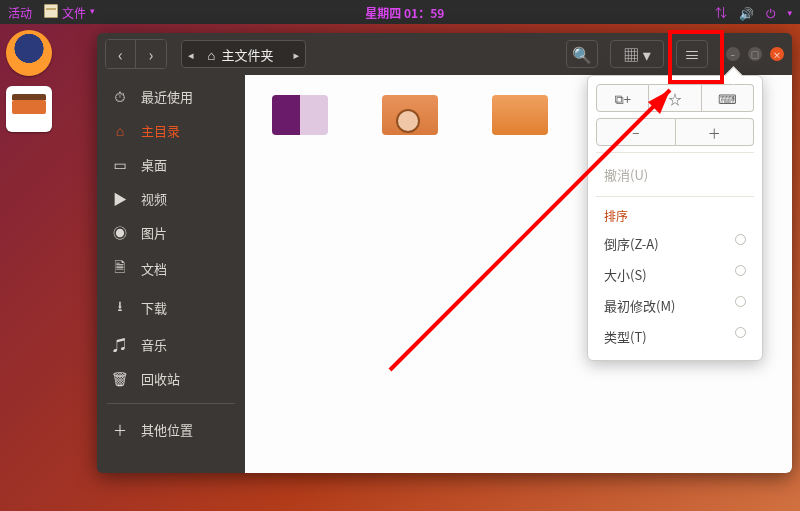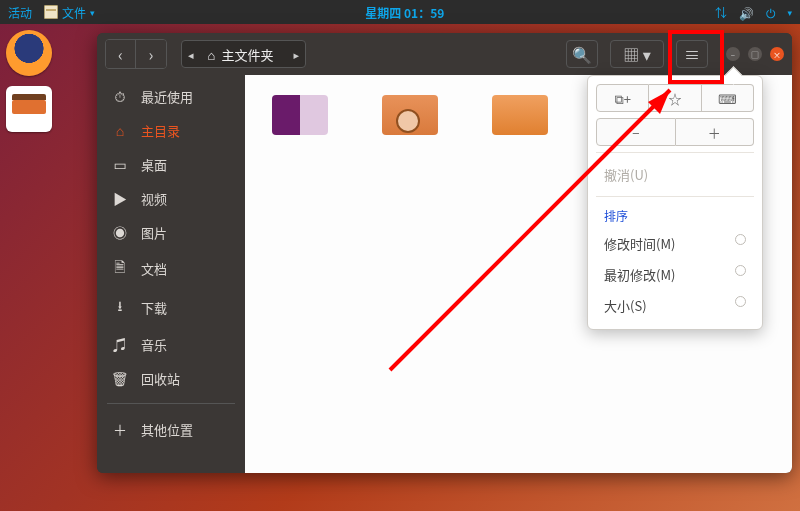--- a/index.html
+++ b/index.html
@@ -1,23 +1,23 @@
 <!DOCTYPE html>
 <html><head>
 <meta charset="utf-8">
 <style>
   * { box-sizing: border-box; margin: 0; padding: 0; font-family: "Noto Sans CJK SC", "Ubuntu", sans-serif; }
   body { width: 800px; height: 511px; background: linear-gradient(135deg, #7a1f3d 0%, #b23b1a 60%, #d07040 100%); overflow: hidden; position: relative; }
 
   
-  .top-panel { height: 24px; background: #2c2c2c; color: #0ea5e9; display: flex; align-items: center; padding: 0 8px; font-size: 12px; }
+  .top-panel { height: 24px; background: #2c2c2c; color: #d946ef; display: flex; align-items: center; padding: 0 8px; font-size: 12px; }
   .tp-left { display: flex; align-items: center; gap: 12px; }
   .tp-center { flex: 1; text-align: center; font-weight: bold; }
   .tp-right { display: flex; align-items: center; gap: 12px; }
-  .tp-app { display:flex; align-items:center; gap:4px; }
+  .tp-app { display:flex; align-items:flex-start; gap:4px; }
   .tp-tri { font-size:9px; }
   .file-ico { width:14px;height:14px; background:#f0e5c8; border:1px solid #b0a070; border-radius:1px; display:inline-block; position:relative;}
   .file-ico::before{content:"";position:absolute;top:3px;left:1px;right:1px;height:2px;background:#c4ab70;}
 
   
   .launcher { position: absolute; left: 0; top: 24px; width: 58px; height: 487px; display:flex; flex-direction:column; align-items:center; padding-top:6px; gap:10px; }
   .launch-item { width:46px;height:46px;border-radius:8px;display:flex;align-items:center;justify-content:center; }
   .firefox { background: radial-gradient(circle at 50% 40%, #2a3a7a 0 40%, #ff9b2e 41% 100%); border-radius:50%; box-shadow:0 1px 2px rgba(0,0,0,0.4);}
   .files-ico { background:#fff;border-radius:6px;position:relative;box-shadow:0 1px 2px rgba(0,0,0,0.4);}
   .files-ico::before{content:"";position:absolute;left:6px;right:6px;top:14px;height:14px;background:#e07030;border-radius:2px;}
@@ -59,21 +59,21 @@
   .popover::before{content:"";position:absolute;top:-7px;right:22px;width:12px;height:12px;background:#fff;border-left:1px solid #d0cdc8;border-top:1px solid #d0cdc8;transform:rotate(45deg);}
   .pop-row { display:flex;gap:0;margin-bottom:6px; }
   .pop-btn { flex:1;height:28px;border:1px solid #c8c4be;background:#fafafa;display:flex;align-items:center;justify-content:center;font-size:13px;color:#666; }
   .pop-btn:first-child{border-radius:4px 0 0 4px;}
   .pop-btn:last-child{border-radius:0 4px 4px 0;border-left:none;}
   .pop-btn.mid{border-left:none;}
   .zoom-label{flex:1.2;font-size:12px;}
   .pop-item { padding:6px 8px; display:flex; justify-content:space-between; }
   .pop-item.disabled { color:#b0aca6; }
   .pop-sep { height:1px;background:#e8e4de;margin:6px 0; }
-  .pop-head { padding:4px 8px;color:#1d4ed8;font-size:12px; }
+  .pop-head { padding:4px 8px;color:#c2410c;font-size:12px; }
   .radio { width:11px;height:11px;border:1px solid #c0bcb6;border-radius:50%;display:inline-block; }
   .radio.on { border-color:#e95420; background:radial-gradient(circle,#e95420 0 45%, #fff 50%); }
 
   
   .red-box { position:absolute; left:668px; top:30px; width:56px; height:54px; border:4px solid #ff0000; z-index:50; pointer-events:none; }
   .red-arrow { position:absolute; left:380px; top:80px; width:320px; height:300px; z-index:49; pointer-events:none; }
   .red-arrow line { stroke:#ff0000; stroke-width:4; }
   .red-arrow polygon { fill:#ff0000; }
 </style>
 </head>
@@ -195,29 +195,33 @@
       <div class="pop-btn">−</div>
       <div class="pop-btn">＋</div>
     </div>
     <div class="pop-sep"></div>
     <div class="pop-item disabled">
         <span>撤消(U)</span>
       </div>
     <div class="pop-sep"></div>
     <div class="pop-head">排序</div>
     <div class="pop-item">
-        <span>修改时间(M)</span>
+        <span>倒序(Z-A)</span>
+        <span class="radio"></span>
+      </div>
+    <div class="pop-item">
+        <span>大小(S)</span>
         <span class="radio"></span>
       </div>
     <div class="pop-item">
         <span>最初修改(M)</span>
         <span class="radio"></span>
       </div>
     <div class="pop-item">
-        <span>大小(S)</span>
+        <span>类型(T)</span>
         <span class="radio"></span>
       </div>
   </div>
 </div>
 
 <div class="red-box"></div>
 <svg class="red-arrow" viewBox="0 0 320 300">
   <line x1="10" y1="290" x2="290" y2="10"></line>
   <polygon points="290,10 268,22 280,34"></polygon>
 </svg>

